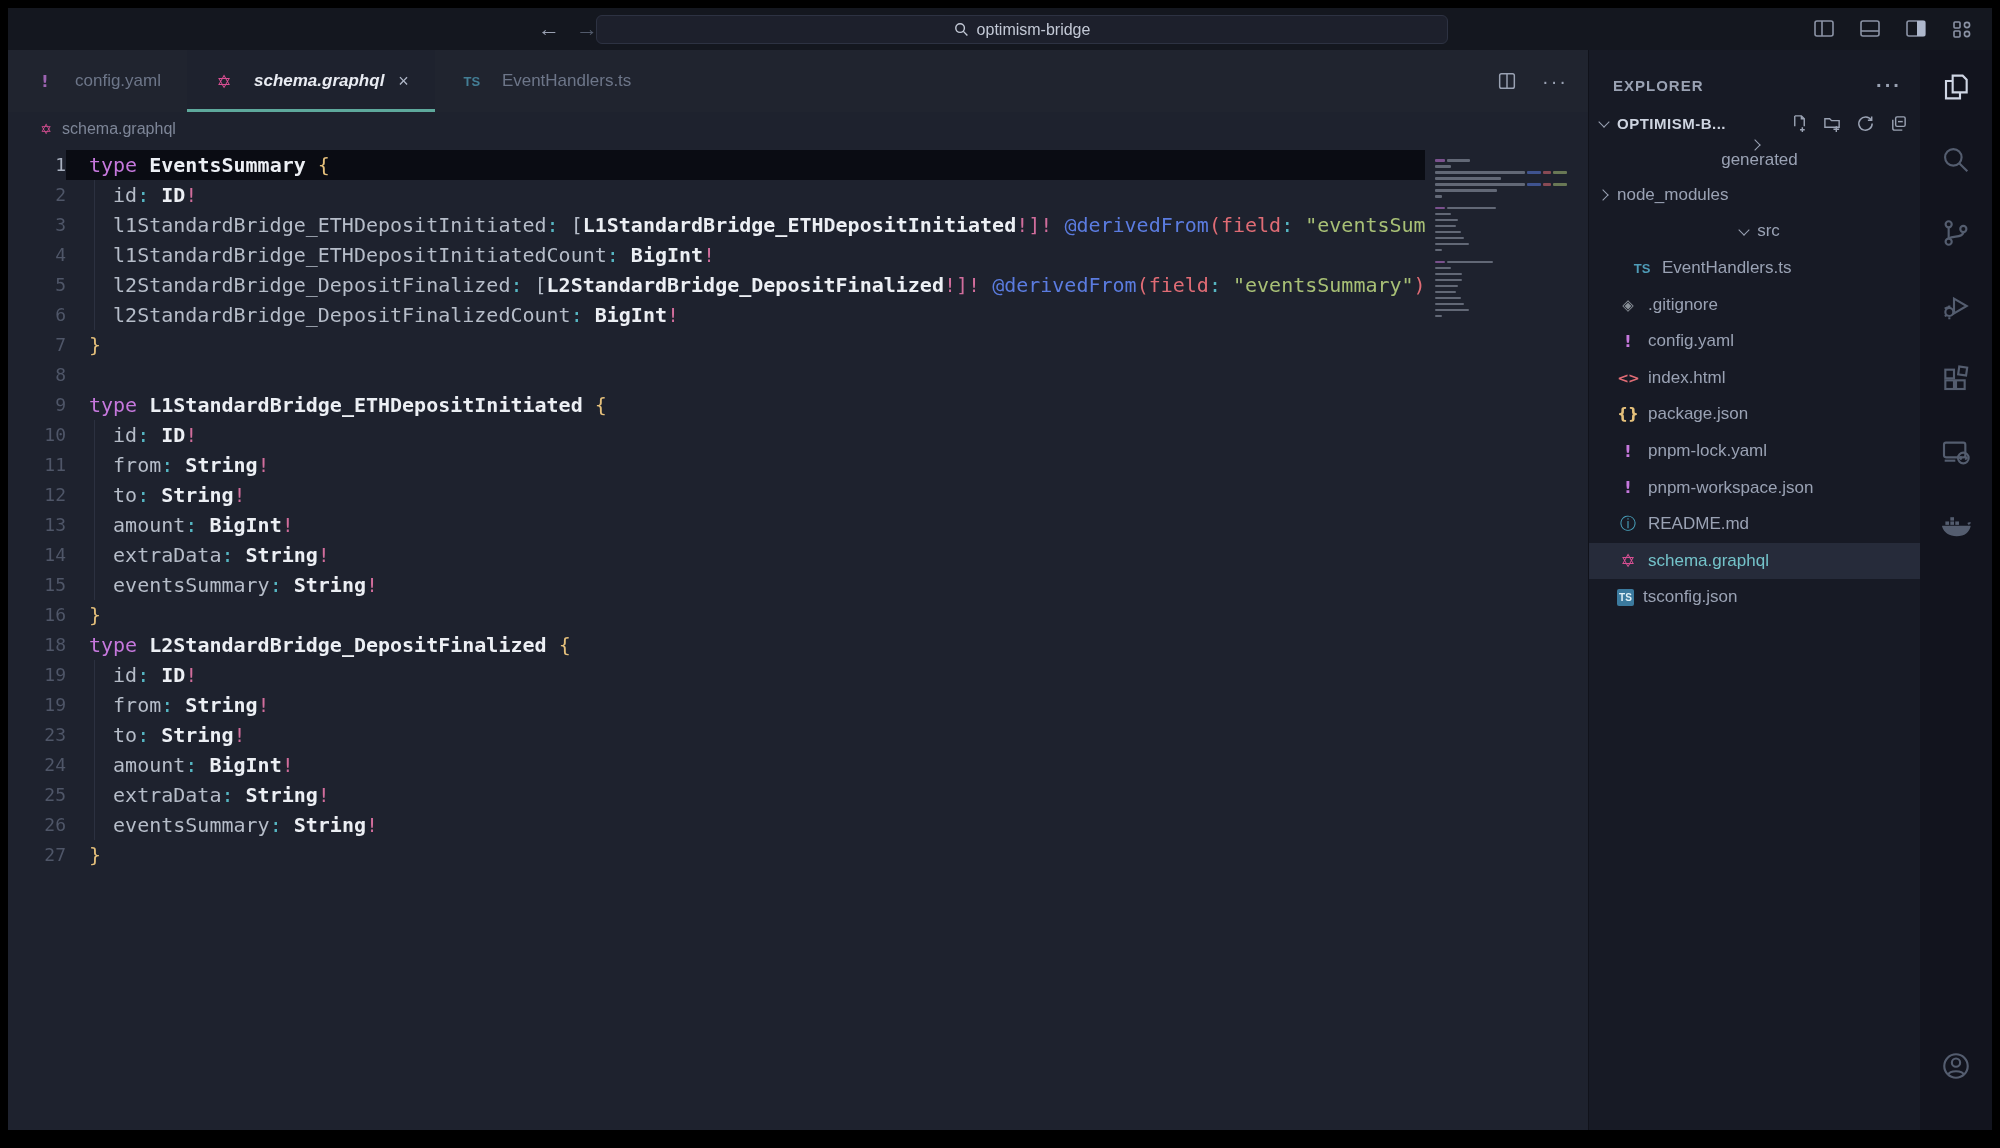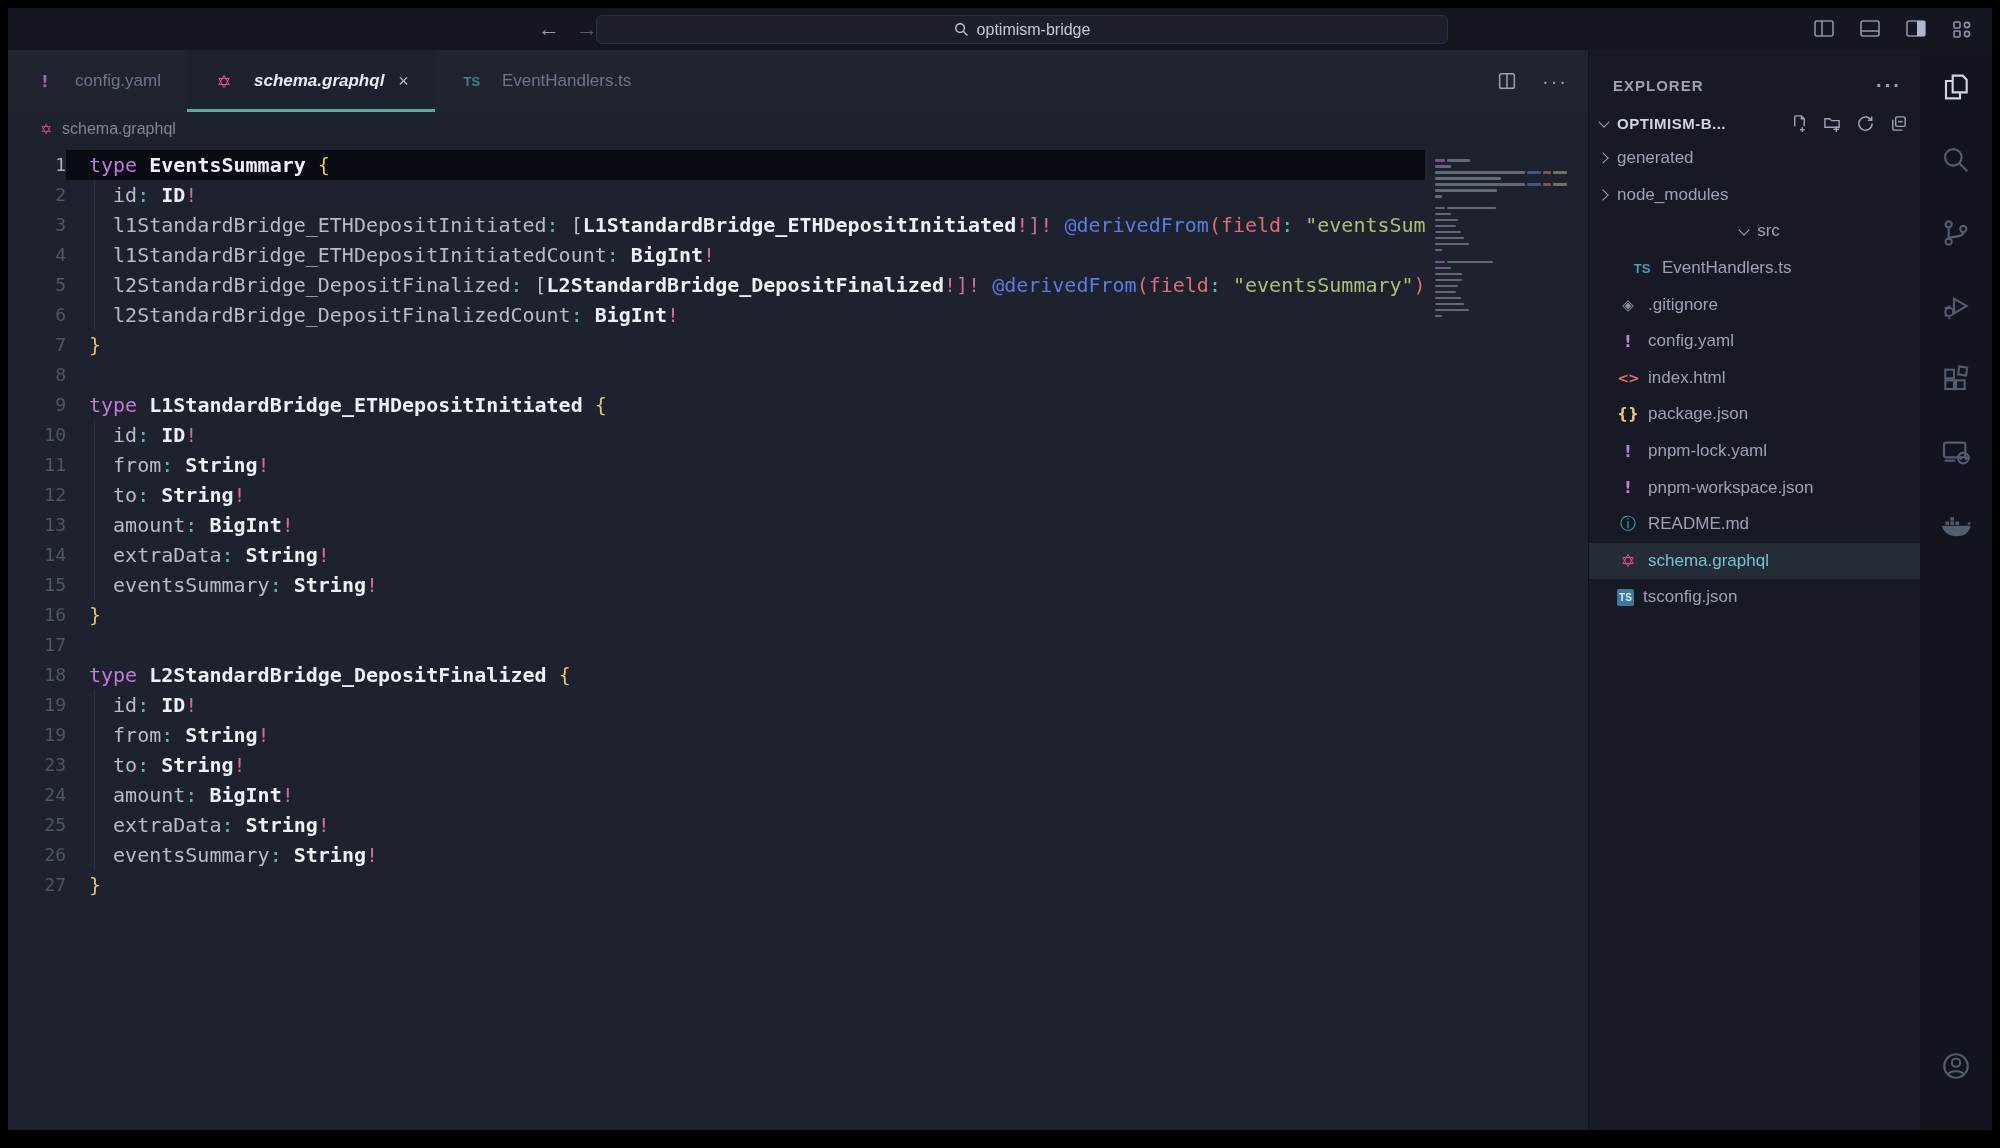--- a/index.html
+++ b/index.html
@@ -180,21 +180,20 @@
             <div class="line"><span class="gutter">7</span><span class="code"><span class="tk-y">}</span></span></div>
             <div class="line"><span class="gutter">8</span><span class="code"></span></div>
             <div class="line"><span class="gutter">9</span><span class="code"><span class="tk-k">type</span><span class="tk-p"> </span><span class="tk-t">L1StandardBridge_ETHDepositInitiated</span><span class="tk-p"> </span><span class="tk-y">{</span></span></div>
             <div class="line g"><span class="gutter">10</span><span class="code"><span class="tk-p">  id</span><span class="tk-c">:</span><span class="tk-p"> </span><span class="tk-t">ID</span><span class="tk-b">!</span></span></div>
             <div class="line g"><span class="gutter">11</span><span class="code"><span class="tk-p">  from</span><span class="tk-c">:</span><span class="tk-p"> </span><span class="tk-t">String</span><span class="tk-b">!</span></span></div>
             <div class="line g"><span class="gutter">12</span><span class="code"><span class="tk-p">  to</span><span class="tk-c">:</span><span class="tk-p"> </span><span class="tk-t">String</span><span class="tk-b">!</span></span></div>
             <div class="line g"><span class="gutter">13</span><span class="code"><span class="tk-p">  amount</span><span class="tk-c">:</span><span class="tk-p"> </span><span class="tk-t">BigInt</span><span class="tk-b">!</span></span></div>
             <div class="line g"><span class="gutter">14</span><span class="code"><span class="tk-p">  extraData</span><span class="tk-c">:</span><span class="tk-p"> </span><span class="tk-t">String</span><span class="tk-b">!</span></span></div>
             <div class="line g"><span class="gutter">15</span><span class="code"><span class="tk-p">  eventsSummary</span><span class="tk-c">:</span><span class="tk-p"> </span><span class="tk-t">String</span><span class="tk-b">!</span></span></div>
             <div class="line"><span class="gutter">16</span><span class="code"><span class="tk-y">}</span></span></div>
-            <div class="line"><span class="gutter">17</span><span class="code"></span></div>
             <div class="line"><span class="gutter">18</span><span class="code"><span class="tk-k">type</span><span class="tk-p"> </span><span class="tk-t">L2StandardBridge_DepositFinalized</span><span class="tk-p"> </span><span class="tk-y">{</span></span></div>
             <div class="line g"><span class="gutter">19</span><span class="code"><span class="tk-p">  id</span><span class="tk-c">:</span><span class="tk-p"> </span><span class="tk-t">ID</span><span class="tk-b">!</span></span></div>
             <div class="line g"><span class="gutter">19</span><span class="code"><span class="tk-p">  from</span><span class="tk-c">:</span><span class="tk-p"> </span><span class="tk-t">String</span><span class="tk-b">!</span></span></div>
             <div class="line g"><span class="gutter">23</span><span class="code"><span class="tk-p">  to</span><span class="tk-c">:</span><span class="tk-p"> </span><span class="tk-t">String</span><span class="tk-b">!</span></span></div>
             <div class="line g"><span class="gutter">24</span><span class="code"><span class="tk-p">  amount</span><span class="tk-c">:</span><span class="tk-p"> </span><span class="tk-t">BigInt</span><span class="tk-b">!</span></span></div>
             <div class="line g"><span class="gutter">25</span><span class="code"><span class="tk-p">  extraData</span><span class="tk-c">:</span><span class="tk-p"> </span><span class="tk-t">String</span><span class="tk-b">!</span></span></div>
             <div class="line g"><span class="gutter">26</span><span class="code"><span class="tk-p">  eventsSummary</span><span class="tk-c">:</span><span class="tk-p"> </span><span class="tk-t">String</span><span class="tk-b">!</span></span></div>
             <div class="line"><span class="gutter">27</span><span class="code"><span class="tk-y">}</span></span></div>
           </div>
       </div>
@@ -316,21 +315,21 @@
             <path d="M16.5 2.5v4h-4" fill="none" stroke="#9aa2b3" stroke-width="1.6"></path>
           </svg>
           <svg width="19" height="19" viewBox="0 0 20 20">
             <rect x="7" y="3" width="10" height="10" rx="1.5" fill="none" stroke="#9aa2b3" stroke-width="1.5"></rect>
             <path d="M4 6v9a2 2 0 0 0 2 2h8" fill="none" stroke="#9aa2b3" stroke-width="1.5"></path>
             <path d="M9.5 8h5" stroke="#9aa2b3" stroke-width="1.5"></path>
           </svg>
         </span>
       </div>
       <div id="file-tree">
-          <div class="tree-row" style="padding-left: 10px;">
+          <div class="tree-row" style="padding-left: 10px; flex-direction: column;">
             <span class="chev right"></span>
             <span>generated</span>
           </div>
           <div class="tree-row" style="padding-left: 10px;">
             <span class="chev right"></span>
             <span>node_modules</span>
           </div>
           <div class="tree-row" style="padding-left: 10px; justify-content: center;">
             <span class="chev down"></span>
             <span>src</span>

